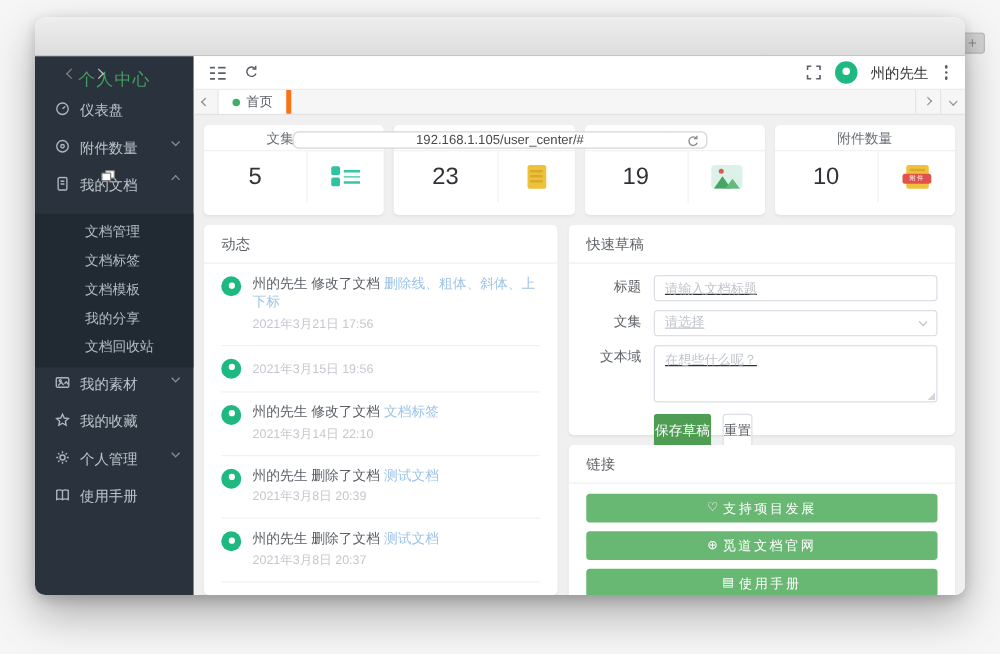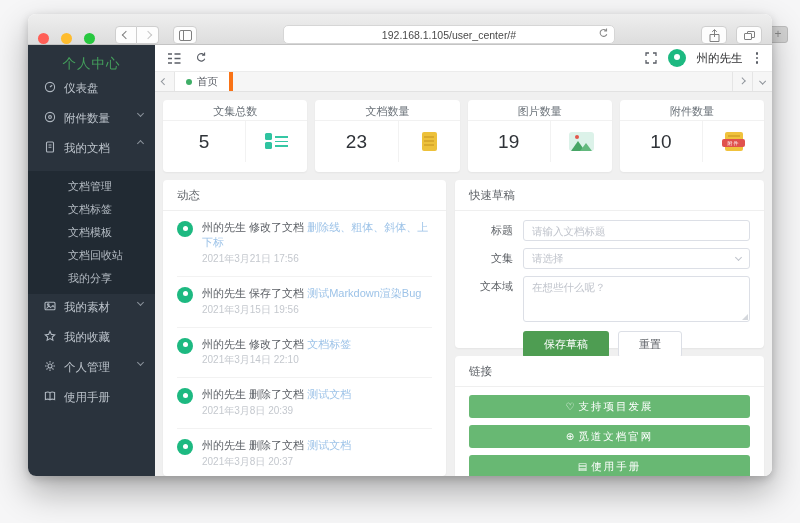--- a/index.html
+++ b/index.html
@@ -8,21 +8,21 @@
 
   
   .plus-stub { position:absolute; left:768px; top:26px; width:20px; height:17px; background:#d3d3d3;
     border:1px solid #bdbdbd; border-radius:3px; color:#8a8a8a; font-size:12px; line-height:15px;
     text-align:center; z-index:0; }
   .window { position:absolute; left:28px; top:14px; width:744px; height:462px; border-radius:8px;
     background:#fff; overflow:hidden; z-index:1;
     box-shadow:0 16px 34px rgba(0,0,0,.30), 0 3px 10px rgba(0,0,0,.18); }
 
   .titlebar { height:31px; background:linear-gradient(#eeeeee,#dddddd); border-bottom:1px solid #c4c4c4;
-    display:flex; align-items:flex-end; padding:0 10px; gap:12px; }
+    display:flex; align-items:flex-start; padding:0 10px; gap:12px;flex-direction:column; }
   .tl { width:11px; height:11px; border-radius:50%; }
   .tl.red{ background:#ff5f57; } .tl.yel{ background:#febc2e; } .tl.grn{ background:#28c840; }
   .tb-btn { background:#fdfdfd; border:1px solid #cfcfcf; border-radius:4px; height:18px;
     display:flex; align-items:center; justify-content:center; color:#7f7f7f; }
   .navgroup { display:flex; margin-left:8px; }
   .navgroup .tb-btn { width:22px; border-radius:0; }
   .navgroup .tb-btn:first-child { border-radius:4px 0 0 4px; }
   .navgroup .tb-btn:last-child { border-radius:0 4px 4px 0; border-left:none; color:#c6c6c6; }
   .chev { display:inline-block; width:6px; height:6px; border-left:1.5px solid currentColor;
     border-bottom:1.5px solid currentColor; transform:rotate(45deg); }
@@ -120,30 +120,30 @@
   .act-doc { color:#9dc3e8; }
   .act-time { font-size:10px; color:#c4c8ce; margin-top:2px; }
 
   .rcol { display:flex; flex-direction:column; gap:8px; }
   .draft { height:168px; }
   .draft-body { padding:9px 14px 0; }
   .frow { display:flex; align-items:flex-start; margin-bottom:7px; }
   .flabel { width:44px; text-align:right; font-size:11px; color:#5f6368; margin-right:10px; line-height:21px; flex:none; }
   .fctl { flex:1; position:relative; }
   .tinput, .tselect, .tarea { width:100%; border:1px solid #dcdfe6; border-radius:3px; background:#fff;
-    font-size:10.5px; color:#333; font-family:inherit; }
+    font-size:10.5px; color:#333; font-family:inherit;text-decoration:underline; }
   .tinput { height:21px; padding:0 8px; }
   .tinput::placeholder, .tarea::placeholder { color:#c0c4cc; }
   .tselect { height:21px; line-height:19px; padding:0 8px; color:#c0c4cc; }
   .tselect .chev { position:absolute; right:9px; top:7px; width:5px; height:5px; border-color:#c0c4cc; }
   .tarea { height:46px; padding:4px 8px; resize:none; display:block; }
   .resize-grip { position:absolute; right:2px; bottom:2px; width:0; height:0;
     border-left:6px solid transparent; border-bottom:6px solid #d4d7dc; }
   .btnrow { display:flex; gap:9px; margin-left:54px; margin-top:9px; }
-  .btn { font-size:11px; border-radius:3px; padding:5px 20px; cursor:pointer; border:1px solid transparent; font-family:inherit; }
+  .btn { font-size:11px; border-radius:3px; padding:5px 0; cursor:pointer; border:1px solid transparent; font-family:inherit; }
   .btn.save { background:#4e9d52; color:#fff; }
   .btn.reset { background:#fff; color:#5f6368; border-color:#dcdfe6; }
 
   .links { height:150px; }
   .links-body { padding:8px 14px; }
   .linkbtn { display:flex; align-items:center; justify-content:center; gap:4px; height:23px;
     border-radius:3px; color:#fff; font-size:10.5px; letter-spacing:2px; margin-bottom:7px; cursor:pointer; }
   .linkbtn.green { background:#68b873; }
   .linkbtn .lic { font-size:10px; letter-spacing:0; }
 </style>
@@ -231,22 +231,22 @@
             </svg>
           </span>
         <span class="lbl">我的文档</span>
         <span class="chev u"></span>
       </div>
 
       <div class="submenu">
         <div class="sub-item">文档管理</div>
         <div class="sub-item">文档标签</div>
         <div class="sub-item">文档模板</div>
+        <div class="sub-item">我的分享</div>
         <div class="sub-item">文档回收站</div>
-        <div class="sub-item">我的分享</div>
       </div>
 
       <div class="side-item" style="margin-top:6px">
         <span class="sic">
             <svg viewBox="0 0 12 12">
               <rect x="1" y="2.2" width="10" height="7.6" rx="1"></rect>
               <path d="M2.5 8.5 5 5.8 7 8M7.5 7l1.5-1.5 1.5 2"></path>
               <circle cx="4.2" cy="4.6" r="0.8"></circle>
             </svg>
           </span>
@@ -414,21 +414,20 @@
               <span class="act-av"></span>
               <div>
                 <div class="act-line"><span>州的先生</span> <span>修改了文档</span> <span class="act-doc">删除线、粗体、斜体、上下标</span></div>
                 <div class="act-time">2021年3月21日 17:56</div>
               </div>
             </div>
 
             <div class="act-item">
               <span class="act-av"></span>
               <div>
-                <div class="act-line"><span>州的先生</span> <span>保存了文档</span> <span class="act-doc">测试Markdown渲染Bug</span></div>
                 <div class="act-time">2021年3月15日 19:56</div>
               </div>
             </div>
 
             <div class="act-item">
               <span class="act-av"></span>
               <div>
                 <div class="act-line"><span>州的先生</span> <span>修改了文档</span> <span class="act-doc">文档标签</span></div>
                 <div class="act-time">2021年3月14日 22:10</div>
               </div>

